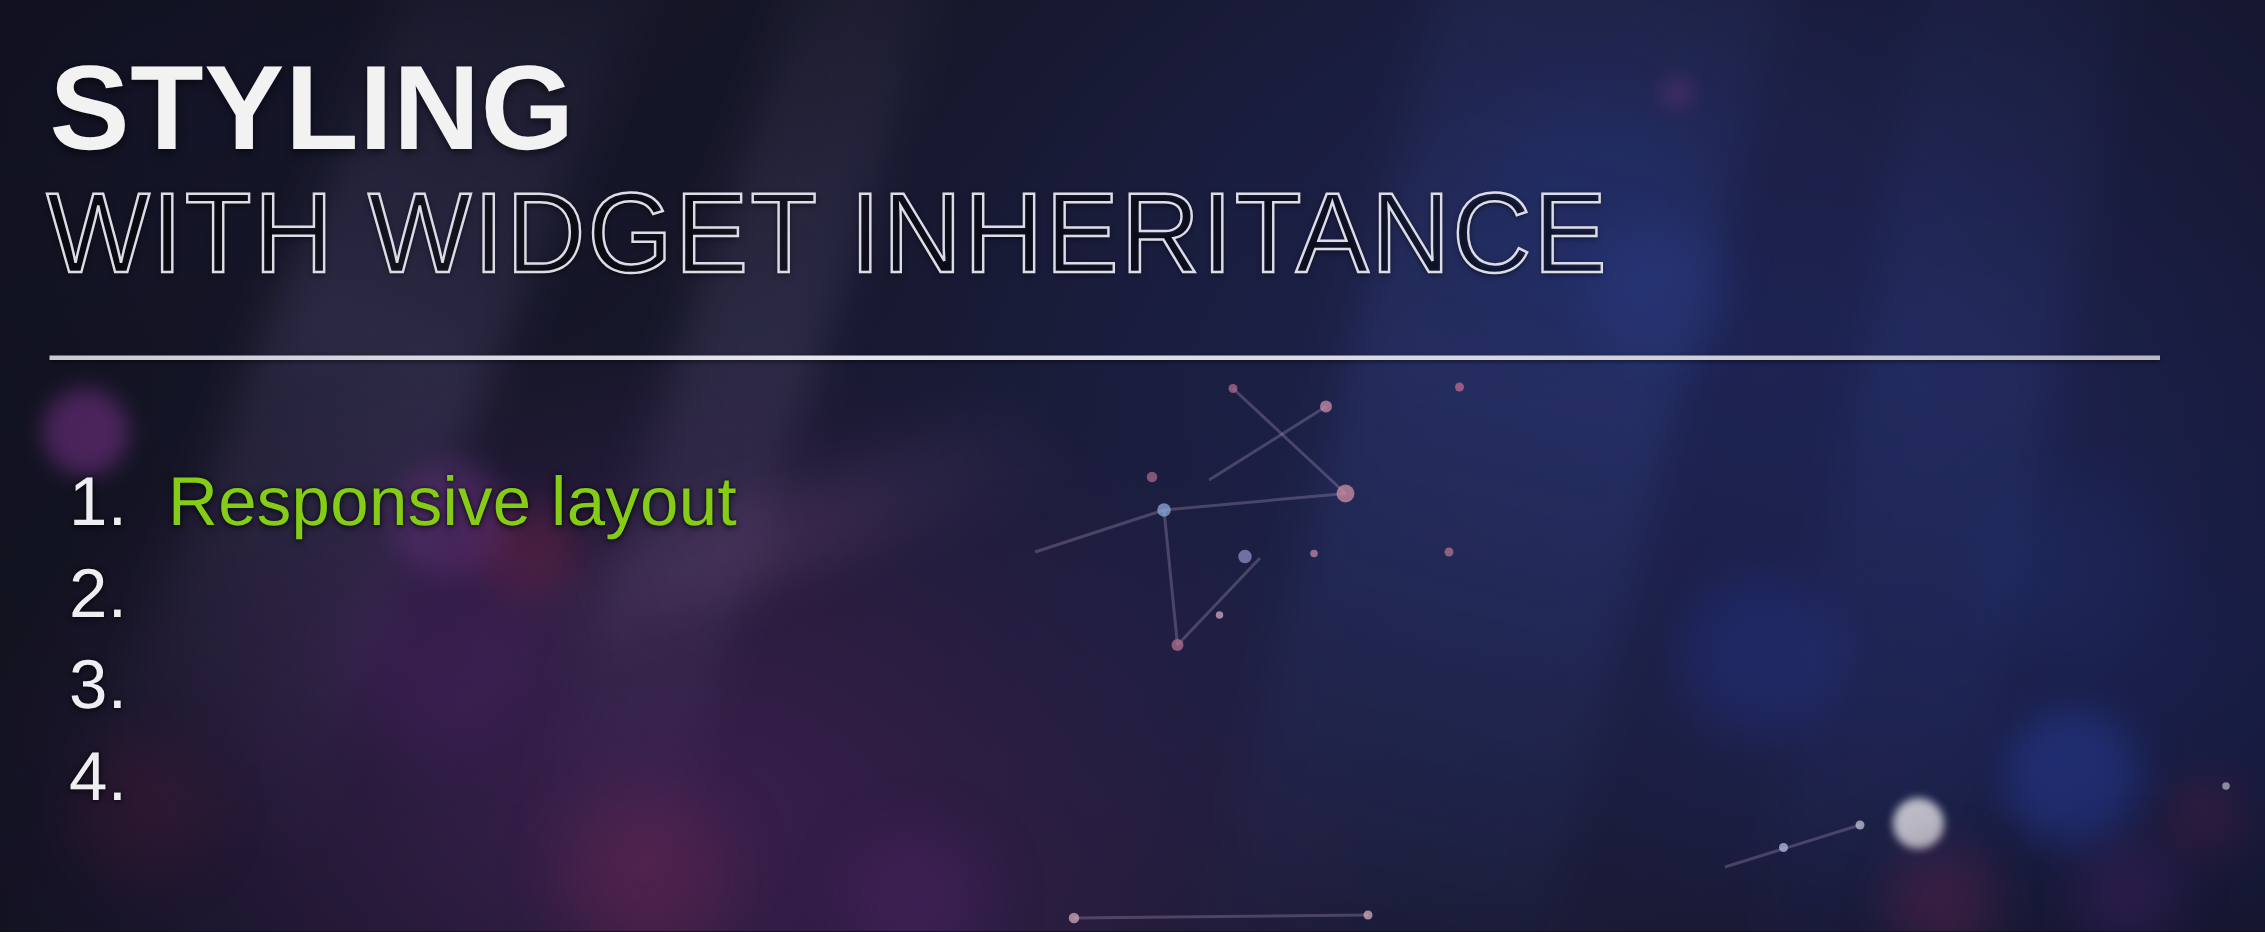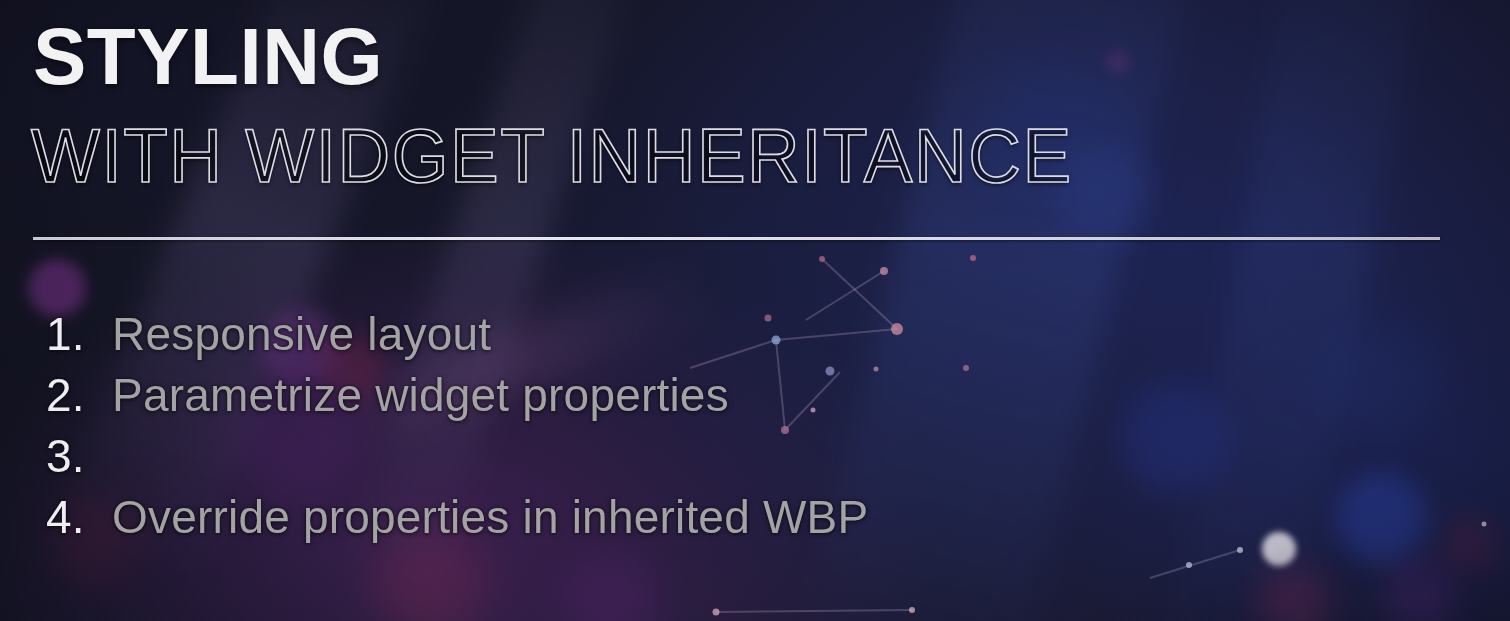--- a/index.html
+++ b/index.html
@@ -61,21 +61,21 @@
 
   
   .net { position: absolute; inset: 0; pointer-events: none; }
 
   
   .content { position: absolute; inset: 0; }
 
   .title {
     position: absolute;
     left: 33px;
-    top: 17px;
+    top: 32px;
     font-size: 80px;
     font-weight: 700;
     letter-spacing: 0.5px;
     color: #f2f2f3;
     line-height: 1.0;
     text-shadow: 0 2px 6px rgba(0,0,0,0.55);
     white-space: nowrap;
   }
 
   .subtitle {
@@ -126,21 +126,21 @@
     font-weight: 400;
     letter-spacing: 0.2px;
     text-shadow: 0 1px 5px rgba(0,0,0,0.65), 0 0 2px rgba(0,0,0,0.5);
     white-space: nowrap;
   }
   .item-num {
     width: 66px;
     flex: 0 0 66px;
     color: #eeeef2;
   }
-  .item-text { color: #a3a3a3; }
+  .item-text { color: #84cc16; }
 </style>
 </head>
 <body>
 
 <div id="slide">
 
   <div class="bg-layer bg-base"></div>
 
   <div class="bg-layer">
     <div class="streak s1"></div>
@@ -207,25 +207,23 @@
 
     <div class="rule"></div>
 
     <ol class="list" id="bullet-list">
         <li class="list-item">
           <span class="item-num">1.</span>
           <span class="item-text">Responsive layout</span>
         </li>
         <li class="list-item">
           <span class="item-num">2.</span>
-          <span class="item-text">Parametrize widget properties</span>
         </li>
         <li class="list-item">
           <span class="item-num">3.</span>
         </li>
         <li class="list-item">
           <span class="item-num">4.</span>
-          <span class="item-text">Override properties in inherited WBP</span>
         </li>
       </ol>
 
   </div>
 </div>
 
 </body></html>

